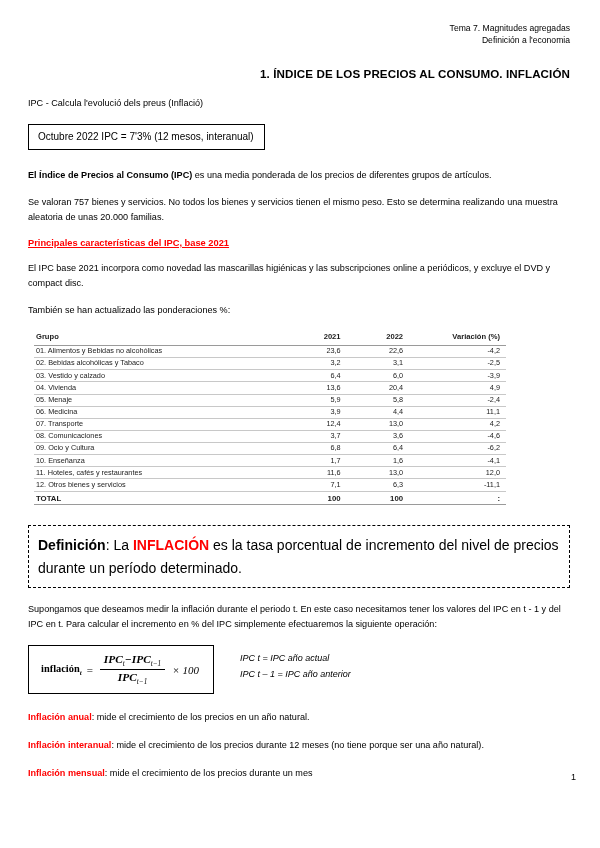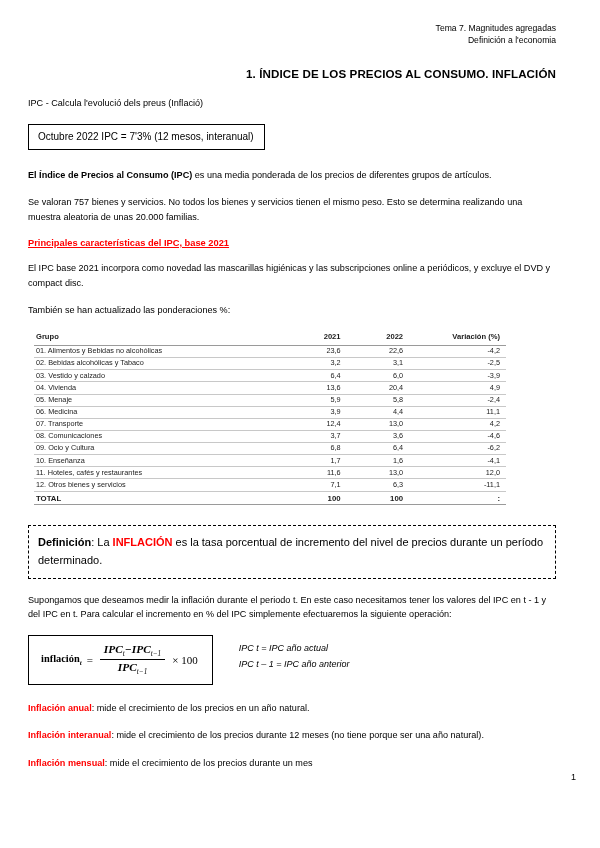--- a/index.html
+++ b/index.html
@@ -13,21 +13,21 @@
     font-family: "Liberation Sans", sans-serif;
     color: #000000;
     position: relative;
     overflow: hidden;
   }
   .page {
     position: relative;
     width: 600px;
     height: 808px;
     box-sizing: border-box;
-    padding: 22px 44px 0 28px;
+    padding: 22px 30px 0 28px;
   }
 
   
   .doc-header {
     text-align: right;
     font-size: 8.6px;
     line-height: 1.45;
     color: #000;
     margin-bottom: 20px;
   }
@@ -118,21 +118,21 @@
     border-bottom: 0.9px solid #9a9a9a;
     border-top: 0.9px solid #9a9a9a;
     padding-top: 1px;
   }
   table.ipc tr.sep-top td { border-top: 0.9px solid #9a9a9a; }
 
   
   .def-box {
     border: 1.2px dashed #000;
     padding: 8px 10px 8px 9px;
-    font-size: 11px;
+    font-size: 14px;
     line-height: 1.62;
     margin: 20px 0 14px 0;
   }
 
   
   .formula-row {
     display: flex;
     align-items: flex-start;
     margin: 4px 0 16px 0;
   }
@@ -172,21 +172,21 @@
     font-weight: bold;
     font-size: 11.4px;
   }
   .frac .denom {
     padding: 1px 4px 0 4px;
     font-style: italic;
     font-weight: bold;
     font-size: 11.4px;
   }
   .frac sub { font-size: 7.2px; font-style: italic; font-weight: normal;}
-  .formula .tail { margin-left: 5px; font-size: 11px; }
+  .formula .tail { margin-left: 5px; font-size: 11px; font-style: italic; }
   .legend {
     margin-left: 26px;
     font-size: 9px;
     font-style: italic;
     line-height: 1.75;
     padding-top: 6px;
   }
 
   
   .defn-line {

